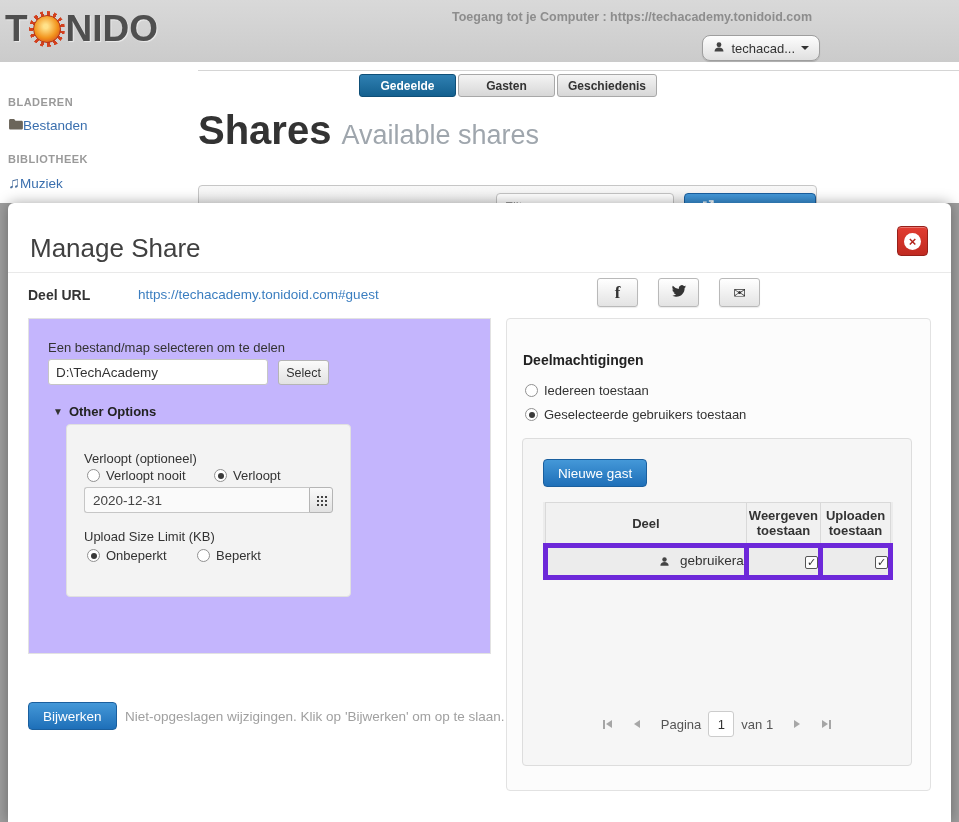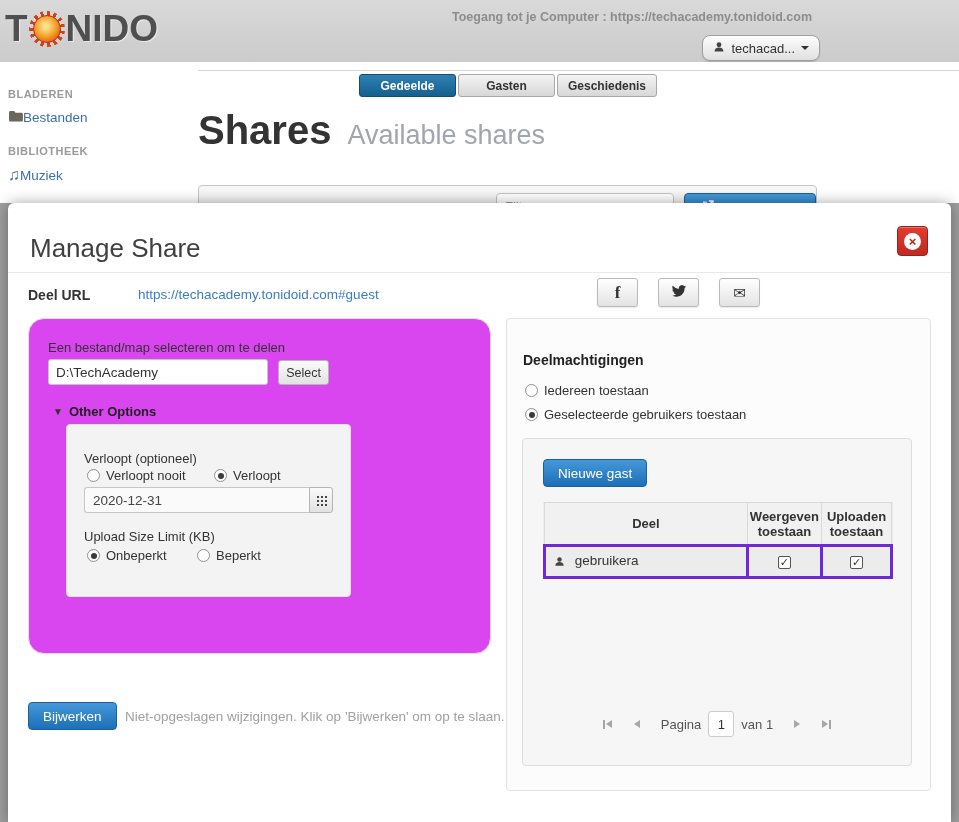--- a/index.html
+++ b/index.html
@@ -17,35 +17,35 @@
          background:radial-gradient(circle at 45% 40%, #ffe28a 10%, #f2941d 55%, #d2401e 90%); border:1px solid #b33418; }
   .access-text { position:absolute; top:10px; right:147px; font-size:12.5px; font-weight:bold; color:#8d8d8d; }
   .user-btn { position:absolute; top:35px; right:139px; height:26px; padding:0 10px; display:flex; align-items:center; gap:6px;
          background:linear-gradient(#fdfdfd,#e0e0e0); border:1px solid #9e9e9e; border-radius:8px; font-size:13px; color:#333;
          cursor:pointer; box-shadow:0 1px 1px rgba(0,0,0,0.15); }
   .caret { width:0; height:0; border-left:4px solid transparent; border-right:4px solid transparent; border-top:4px solid #333; }
 
   
   .sidebar { position:absolute; top:62px; left:0; width:198px; }
   .side-title { margin:0 0 4px 8px; font-size:11px; font-weight:bold; color:#9a9a9a; letter-spacing:0.5px; }
-  .side-title.first { margin-top:26px; }
+  .side-title.first { margin-top:34px; }
   .side-title.second { margin-top:14px; }
   .side-item { display:flex; align-items:center; padding:6px 8px; font-size:13.5px; color:#3a6fae; cursor:pointer; }
   .music-icon { font-size:16px; color:#4a6f9e; line-height:1; }
 
   
   .content-divider { position:absolute; top:70px; left:198px; right:0; border-top:1px solid #d5d5d5; }
   .tabs { position:absolute; top:74px; left:359px; display:flex; gap:2px; }
   .tab { min-width:97px; height:23px; display:flex; align-items:center; justify-content:center; padding:0 10px;
          font-size:12px; font-weight:bold; color:#333; background:linear-gradient(#f4f4f4,#d7d7d7);
          border:1px solid #a8a8a8; border-radius:3px; cursor:pointer; }
   .tab.active { color:#fff; background:linear-gradient(#2f80b2,#14608f); border-color:#0f4f77; }
   .page-title { position:absolute; top:108px; left:198px; white-space:nowrap; }
   .t-main { font-size:40px; font-weight:bold; color:#333; }
-  .t-sub { font-size:27px; color:#9fa6ad; margin-left:16px; }
+  .t-sub { font-size:27px; color:#9fa6ad; margin-left:10px; }
   .toolbar { position:absolute; top:185px; left:198px; width:619px; height:46px;
          background:linear-gradient(#f8f8f8,#e4e4e4); border:1px solid #c6c6c6; border-radius:4px 4px 0 0; }
   .filter-input { position:absolute; left:297px; top:7px; width:178px; height:27px; border:1px solid #c3c3c3; border-radius:4px;
          padding:0 8px; font-size:13px; font-family:inherit; color:#333; }
   .filter-input::placeholder { color:#9a9a9a; }
   .new-share-btn { position:absolute; left:485px; top:7px; width:132px; height:29px; display:flex; align-items:center; justify-content:center;
          gap:6px; background:linear-gradient(#4498d8,#1e6fb8); border:1px solid #1a5f9e; border-radius:4px; color:#fff; font-size:13px; cursor:pointer; }
 
   
   .overlay { position:absolute; top:203px; left:0; width:100%; height:619px; background:rgba(25,25,25,0.42); }
@@ -60,21 +60,21 @@
   .modal-divider { position:absolute; top:69px; left:0; width:100%; border-top:1px solid #e9e9e9; }
   .url-label { position:absolute; top:84px; left:20px; font-size:14px; font-weight:bold; color:#333; }
   .url-link { position:absolute; top:84px; left:130px; font-size:13.5px; color:#3b7ec0; text-decoration:none; cursor:pointer; }
   .social { position:absolute; top:75px; left:589px; display:flex; gap:20px; }
   .social-btn { width:41px; height:29px; background:linear-gradient(#ffffff,#e3e3e3); border:1px solid #b9b9b9; border-radius:3px;
            display:flex; align-items:center; justify-content:center; cursor:pointer; box-shadow:0 1px 1px rgba(0,0,0,0.08); }
   .fb-icon { font-family:"Liberation Serif","DejaVu Serif",serif; font-weight:bold; font-size:17px; color:#333; }
   .mail-icon { font-size:15px; color:#333; }
 
   
-  .left-panel { position:absolute; top:115px; left:20px; width:463px; height:336px; background:#d946ef; border:1px solid #e2e2e2; border-radius:16px; }
+  .left-panel { position:absolute; top:115px; left:20px; width:463px; height:336px; background:#c4b5fd; border:1px solid #e2e2e2; border-radius:0; }
   .file-label { position:absolute; top:21px; left:19px; font-size:13px; color:#333; }
   .path-input { position:absolute; top:40px; left:19px; width:220px; height:26px; border:1px solid #c6c6c6; border-radius:3px;
            padding:0 7px; font-size:13.5px; font-family:inherit; color:#333; }
   .select-btn { position:absolute; top:41px; left:249px; width:51px; height:25px; background:linear-gradient(#fbfbfb,#e2e2e2);
            border:1px solid #b5b5b5; border-radius:3px; font-size:12.5px; color:#333; cursor:pointer; }
   .other-options { position:absolute; top:85px; left:24px; display:flex; align-items:center; gap:6px; font-size:13px; font-weight:bold;
            color:#222; cursor:pointer; }
   .collapse-icon { font-size:10px; color:#333; }
   .options-box { position:absolute; top:105px; left:37px; width:285px; height:173px; background:#f3f3f3; border:1px solid #e0e0e0; border-radius:4px; }
   .opt-label { position:absolute; left:17px; font-size:13px; color:#333; }
@@ -105,21 +105,21 @@
   .ro-selected { top:88px; left:18px; }
   .guest-box { position:absolute; top:119px; left:15px; width:390px; height:328px; background:#f6f6f6; border:1px solid #dddddd; border-radius:4px; }
   .new-guest-btn { position:absolute; top:20px; left:20px; height:28px; padding:0 14px; background:linear-gradient(#4498d8,#1e6fb8);
            border:1px solid #1a5f9e; border-radius:4px; color:#fff; font-size:13.5px; cursor:pointer; }
   .guest-table { position:absolute; top:63px; left:20px; width:350px; border-collapse:collapse; background:#ececec; border:1px solid #d9d9d9; }
   .guest-table th { background:#f1f1f1; font-size:13px; font-weight:bold; color:#333; height:43px; vertical-align:middle;
            text-align:center; padding:2px; border:1px solid #d9d9d9; border-bottom:2px solid #cfcfcf; }
   .guest-table .col-view  { width:64px; }
   .guest-table .col-upload{ width:70px; }
   .th-clip { overflow:hidden; line-height:15px; max-height:30px; }
-  .guest-table td { height:32px; font-size:13.5px; color:#333; border:3px solid #6d28d9; }
+  .guest-table td { height:32px; font-size:13.5px; color:#333; border:5px solid #6d28d9;text-align:right; }
   .cell-name { padding-left:8px; }
   .cell-name .person-icon { vertical-align:-2px; margin-right:6px; }
   .cell-check { text-align:center; }
   .check-box { display:inline-flex; width:13px; height:13px; border:1px solid #555; border-radius:2px; background:#fdfdfd;
            align-items:center; justify-content:center; cursor:pointer; }
   .check-mark { font-size:11px; color:#333; line-height:1; margin-top:-1px; }
   .pagination { position:absolute; bottom:28px; left:0; width:100%; display:flex; align-items:center; justify-content:center; gap:7px; }
   .pg-btn { width:22px; height:22px; background:transparent; border:none; display:flex; align-items:center; justify-content:center;
            gap:1px; cursor:pointer; opacity:0.55; }
   .vbar { width:2px; height:9px; background:#666; }

